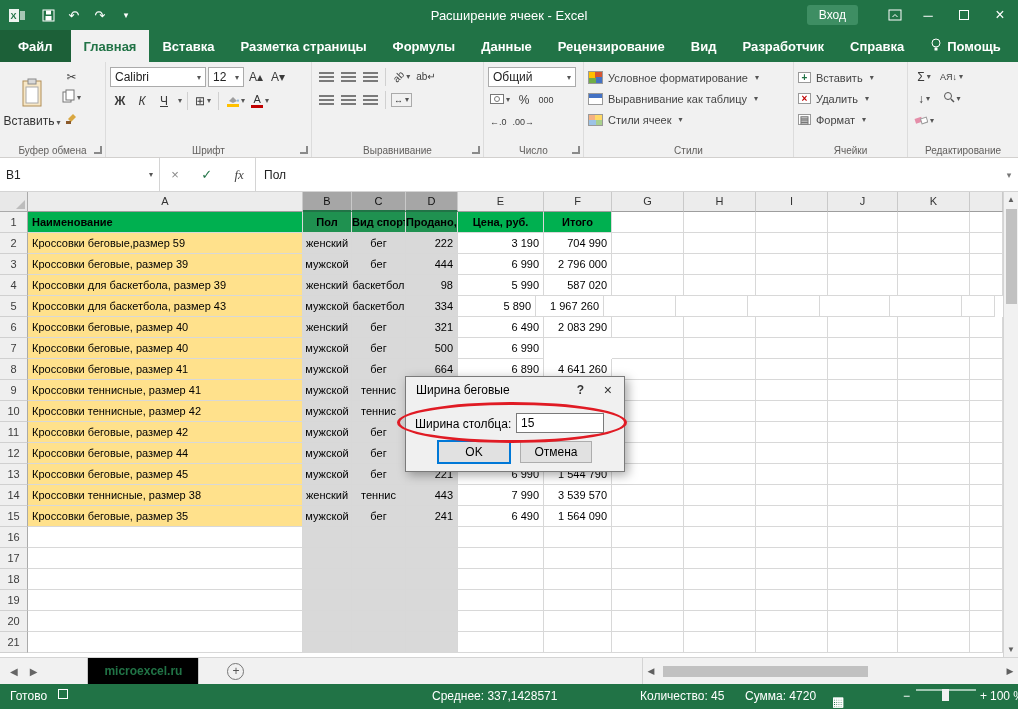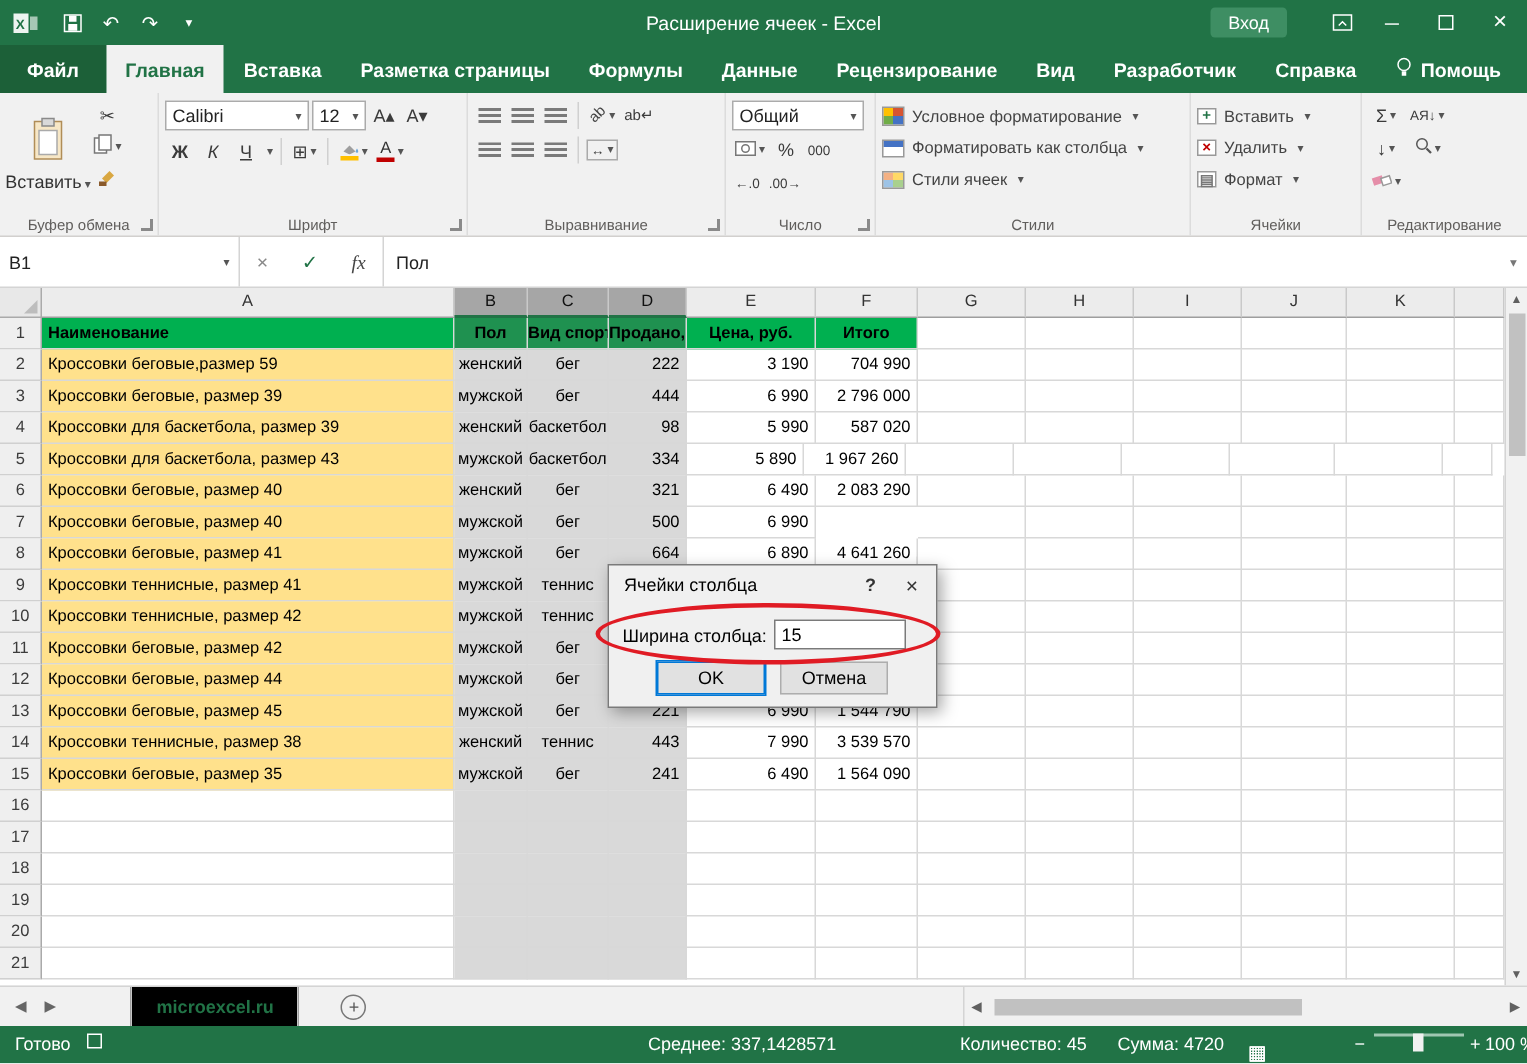--- a/index.html
+++ b/index.html
@@ -349,21 +349,21 @@
 
     <div class="rgroup" style="width:210px">
       <div class="fontgrp" style="gap:0;">
         <div class="stylerow">
           <span class="cficon"></span>
           <span>Условное форматирование</span>
             <span class="car">▾</span>
         </div>
         <div class="stylerow">
           <span class="tblicon"></span>
-          <span>Форматировать как столбца</span>
+          <span>Выравнивание как таблицу</span>
             <span class="car">▾</span>
         </div>
         <div class="stylerow">
           <span class="csicon"></span>
           <span>Стили ячеек</span>
             <span class="car">▾</span>
         </div>
       </div>
       <div class="glabel">Стили</div>
     </div>
@@ -805,21 +805,21 @@
       <span>▥</span>
     </span>
     <span class="st-zoomout">−</span>
     <span class="st-track"></span>
     <span class="st-zthumb"></span>
     <span class="st-zoomin">+</span>
     <span class="st-zoom">100 %</span>
   </div>
 
   <div class="dialog">
-    <div class="dlg-title">Ячейки столбца</div>
+    <div class="dlg-title">Ширина беговые</div>
     <span class="dlg-help">?</span>
     <span class="dlg-close">×</span>
     <span class="dlg-label">Ширина столбца:</span>
     <input class="dlg-input" value="15" style="">
     <div class="dlg-btn dlg-ok">OK</div>
     <div class="dlg-btn dlg-cancel">Отмена</div>
   </div>
 
   <div class="red-oval"></div>
 

